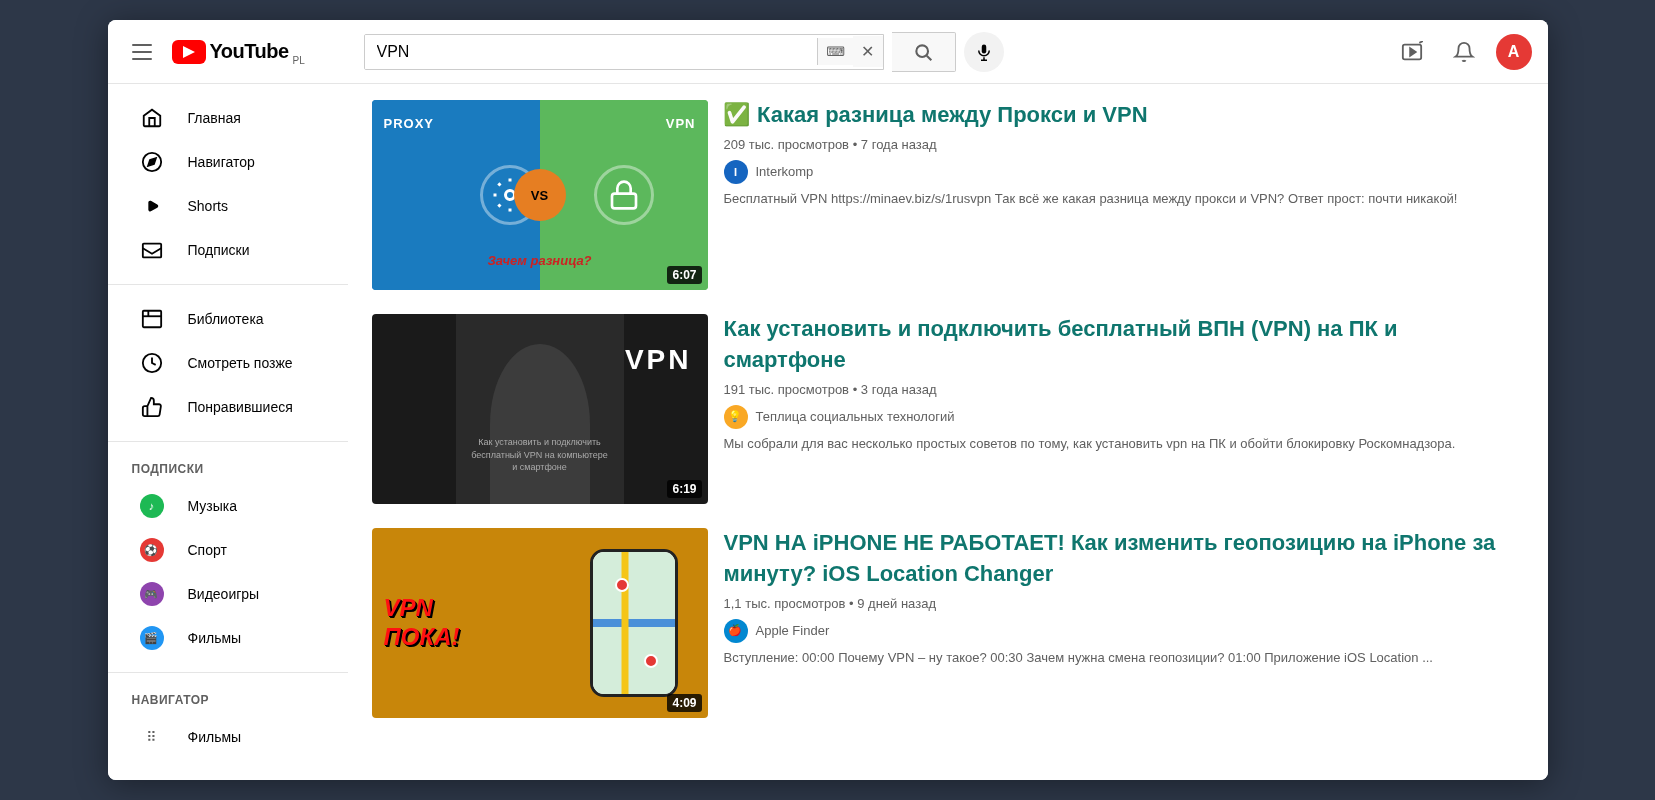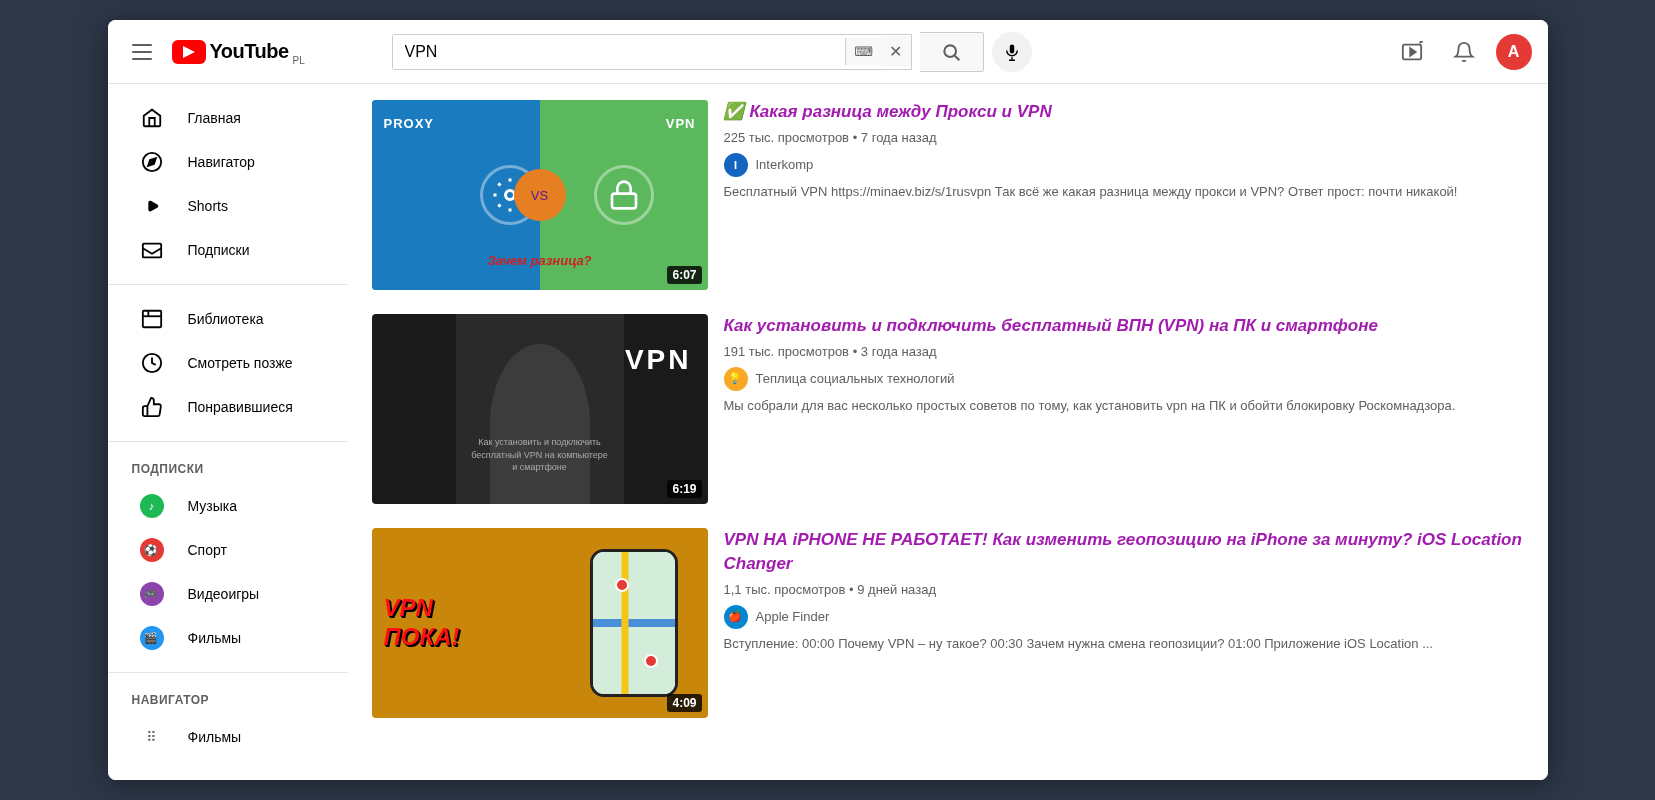--- a/index.html
+++ b/index.html
@@ -22,21 +22,21 @@
       box-shadow: 0 4px 32px rgba(0,0,0,0.4);
     }
     
     .header {
       height: 64px;
       background: #fff;
       border-bottom: 1px solid #e5e5e5;
       display: flex;
       align-items: center;
       padding: 0 16px;
-      gap: 28px;
+      gap: 0;
       flex-shrink: 0;
       z-index: 10;
     }
     .header-left {
       display: flex;
       align-items: center;
       gap: 12px;
       min-width: 240px;
     }
     .hamburger-icon {
@@ -292,26 +292,25 @@
       color: #fff;
       font-size: 12px;
       font-weight: 700;
       padding: 2px 5px;
       border-radius: 3px;
     }
     .video-info {
       flex: 1;
     }
     .video-title {
-      font-size: 17px;
+      font-size: 22px;
       font-weight: 600;
-      color: #a21caf;
+      color: #0f766e;
       line-height: 1.4;
       margin-bottom: 6px;
-      font-style: italic;
     }
     .video-meta {
       font-size: 13px;
       color: #606060;
       margin-bottom: 8px;
     }
     .channel-row {
       display: flex;
       align-items: center;
       gap: 8px;
@@ -528,29 +527,29 @@
             </div>
             <div style="position:absolute;right:0;top:0;width:50%;height:100%;background:#5cb85c;display:flex;flex-direction:column;align-items:center;justify-content:center;">
               <div style="color:#fff;font-size:13px;font-weight:800;letter-spacing:1px;position:absolute;top:16px;right:12px;">VPN</div>
               <div style="width:60px;height:60px;border-radius:50%;border:3px solid rgba(255,255,255,0.4);display:flex;align-items:center;justify-content:center;">
                 <svg width="32" height="32" viewBox="0 0 24 24" fill="none" stroke="#fff" stroke-width="2">
                     <rect x="3" y="11" width="18" height="11" rx="2"></rect>
                     <path d="M7 11V7a5 5 0 0 1 10 0v4"></path>
                   </svg>
               </div>
             </div>
-            <div style="position:absolute;left:50%;top:50%;transform:translate(-50%,-50%);width:52px;height:52px;background:#e67e22;border-radius:50%;display:flex;align-items:center;justify-content:center;color:#4c1d95;font-weight:400;font-size:13px;z-index:3;">VS</div>
+            <div style="position:absolute;left:50%;top:50%;transform:translate(-50%,-50%);width:52px;height:52px;background:#e67e22;border-radius:50%;display:flex;align-items:center;justify-content:center;color:#000000;font-weight:700;font-size:13px;z-index:3;">VS</div>
             <div style="position:absolute;bottom:22px;left:0;right:0;text-align:center;color:#cc2222;font-weight:700;font-style:italic;font-size:13px;">Зачем разница?</div>
           </div>
           <div class="duration-badge">6:07</div>
         </div>
         <div class="video-info">
           <div class="video-title">✅ Какая разница между Прокси и VPN</div>
           <div class="video-meta">
-            <span>225 тыс. просмотров</span>
+            <span>209 тыс. просмотров</span>
             <span> • </span>
             <span>7 года назад</span>
           </div>
           <div class="channel-row">
             <div class="ch-avatar" style="background:#1565c0;">I</div>
             <span class="ch-name">Interkomp</span>
           </div>
           <div class="video-desc">Бесплатный VPN https://minaev.biz/s/1rusvpn Так всё же какая разница между прокси и VPN? Ответ прост: почти никакой!</div>
         </div>
       </div>

